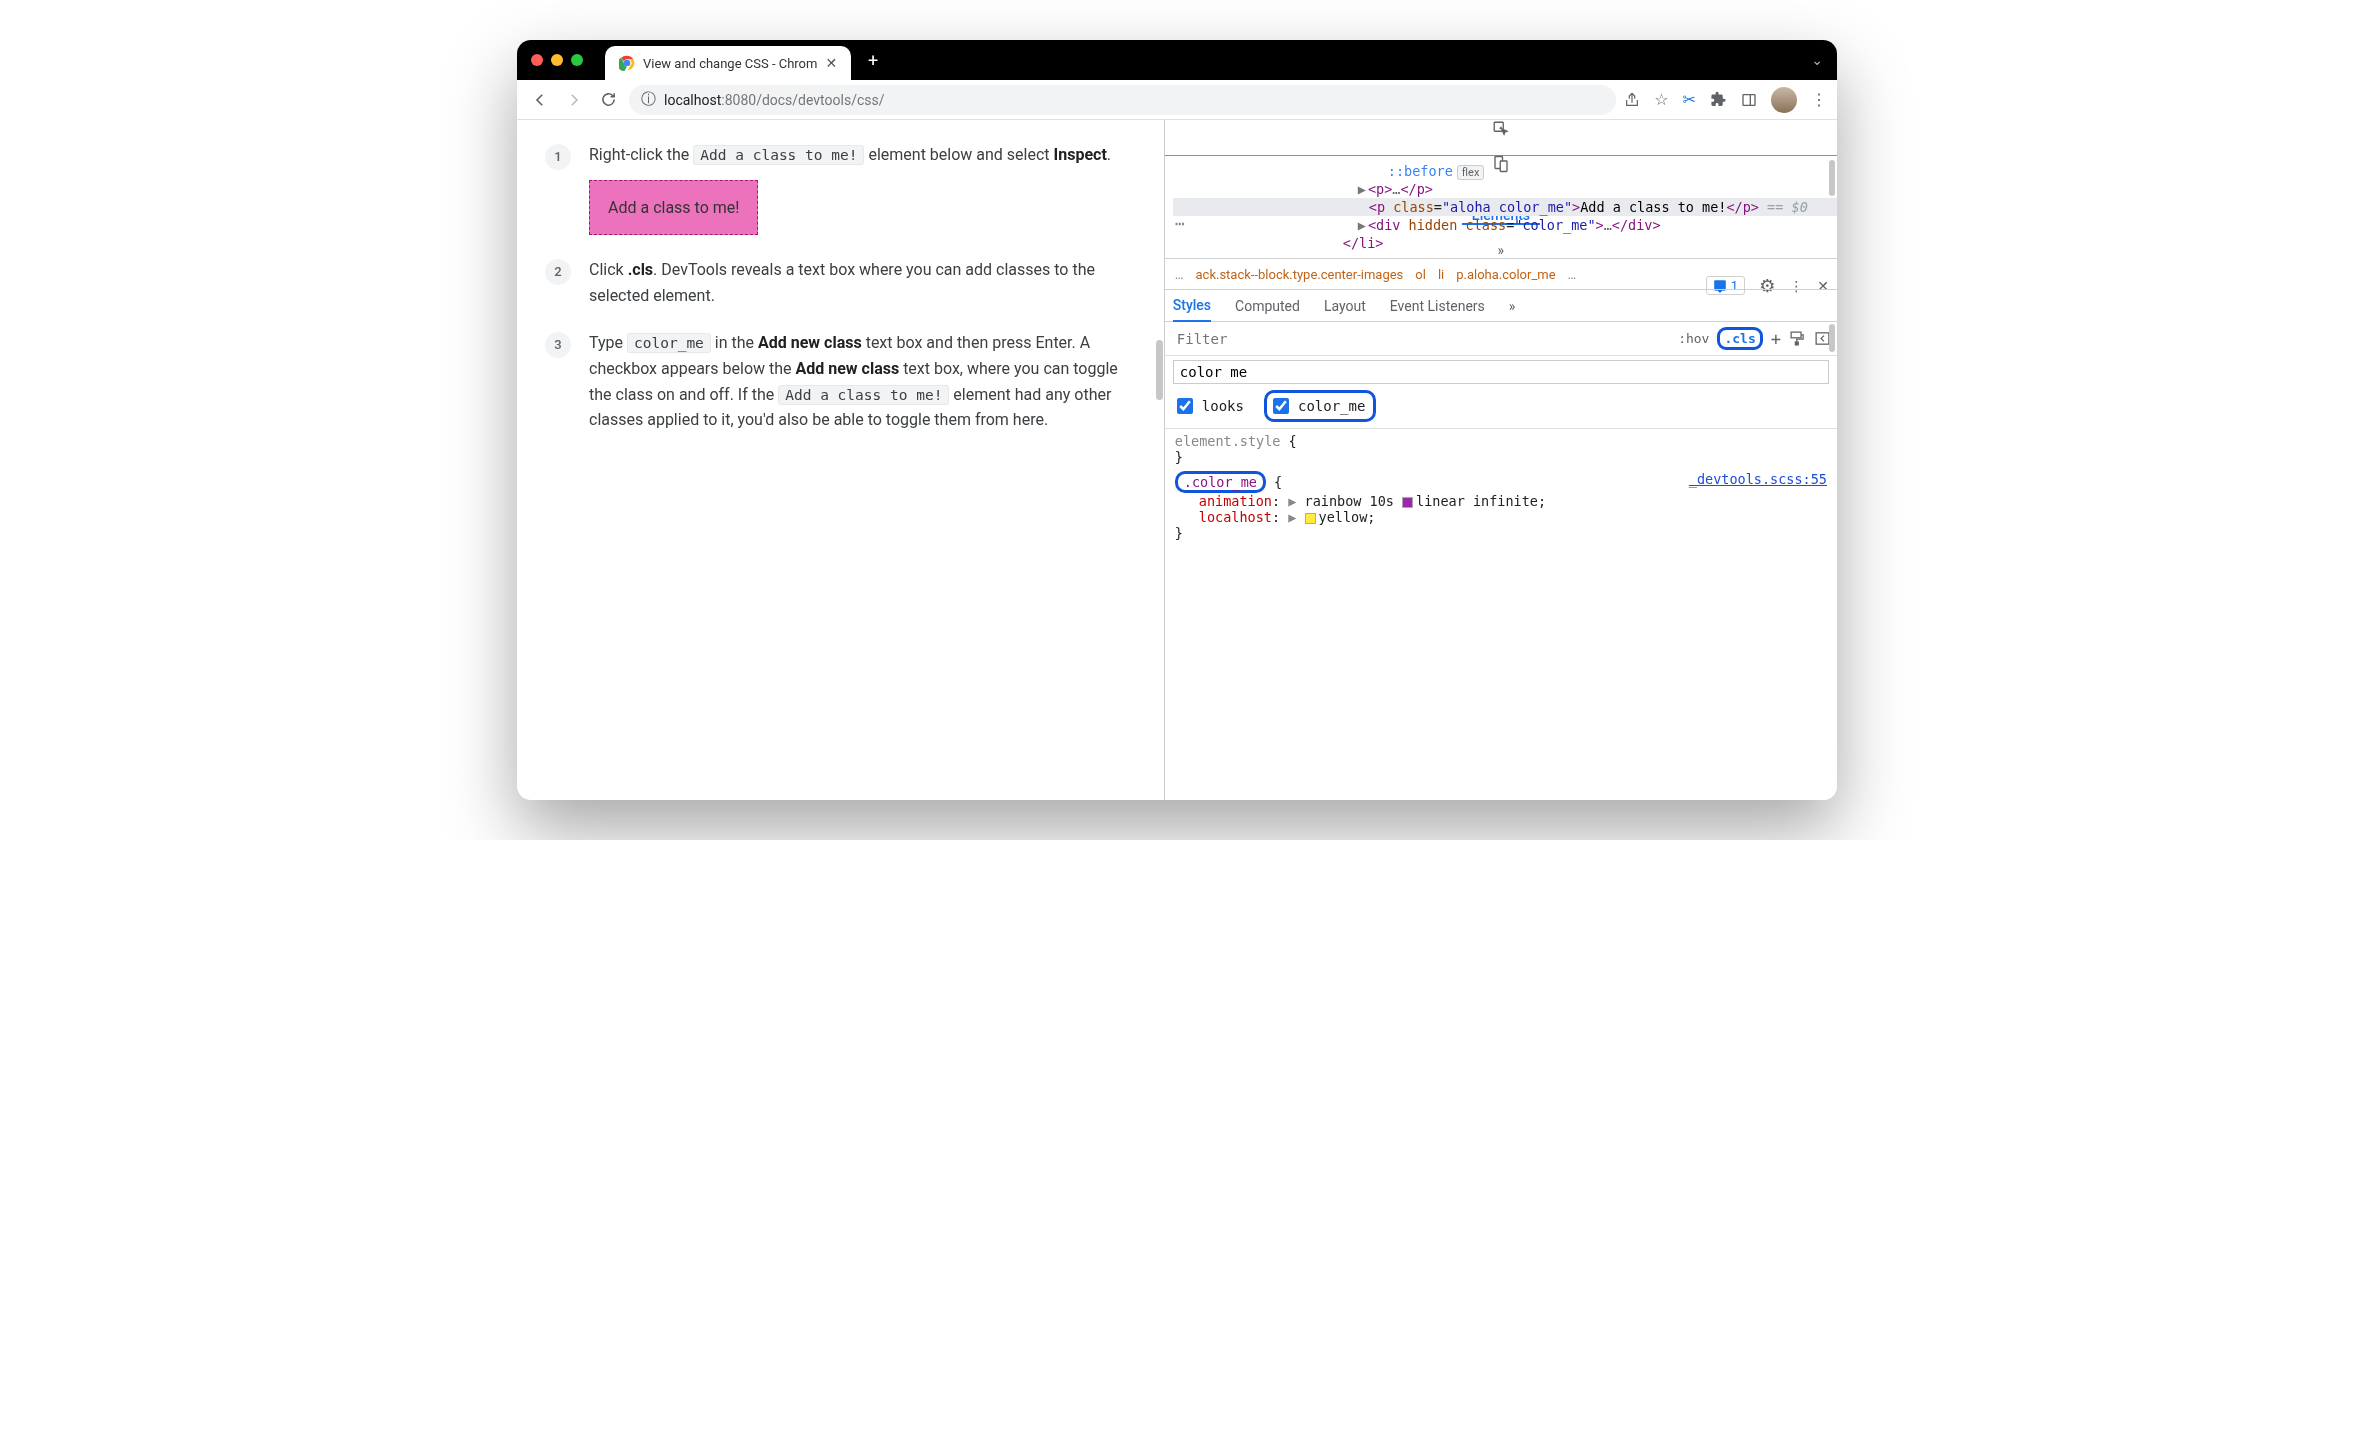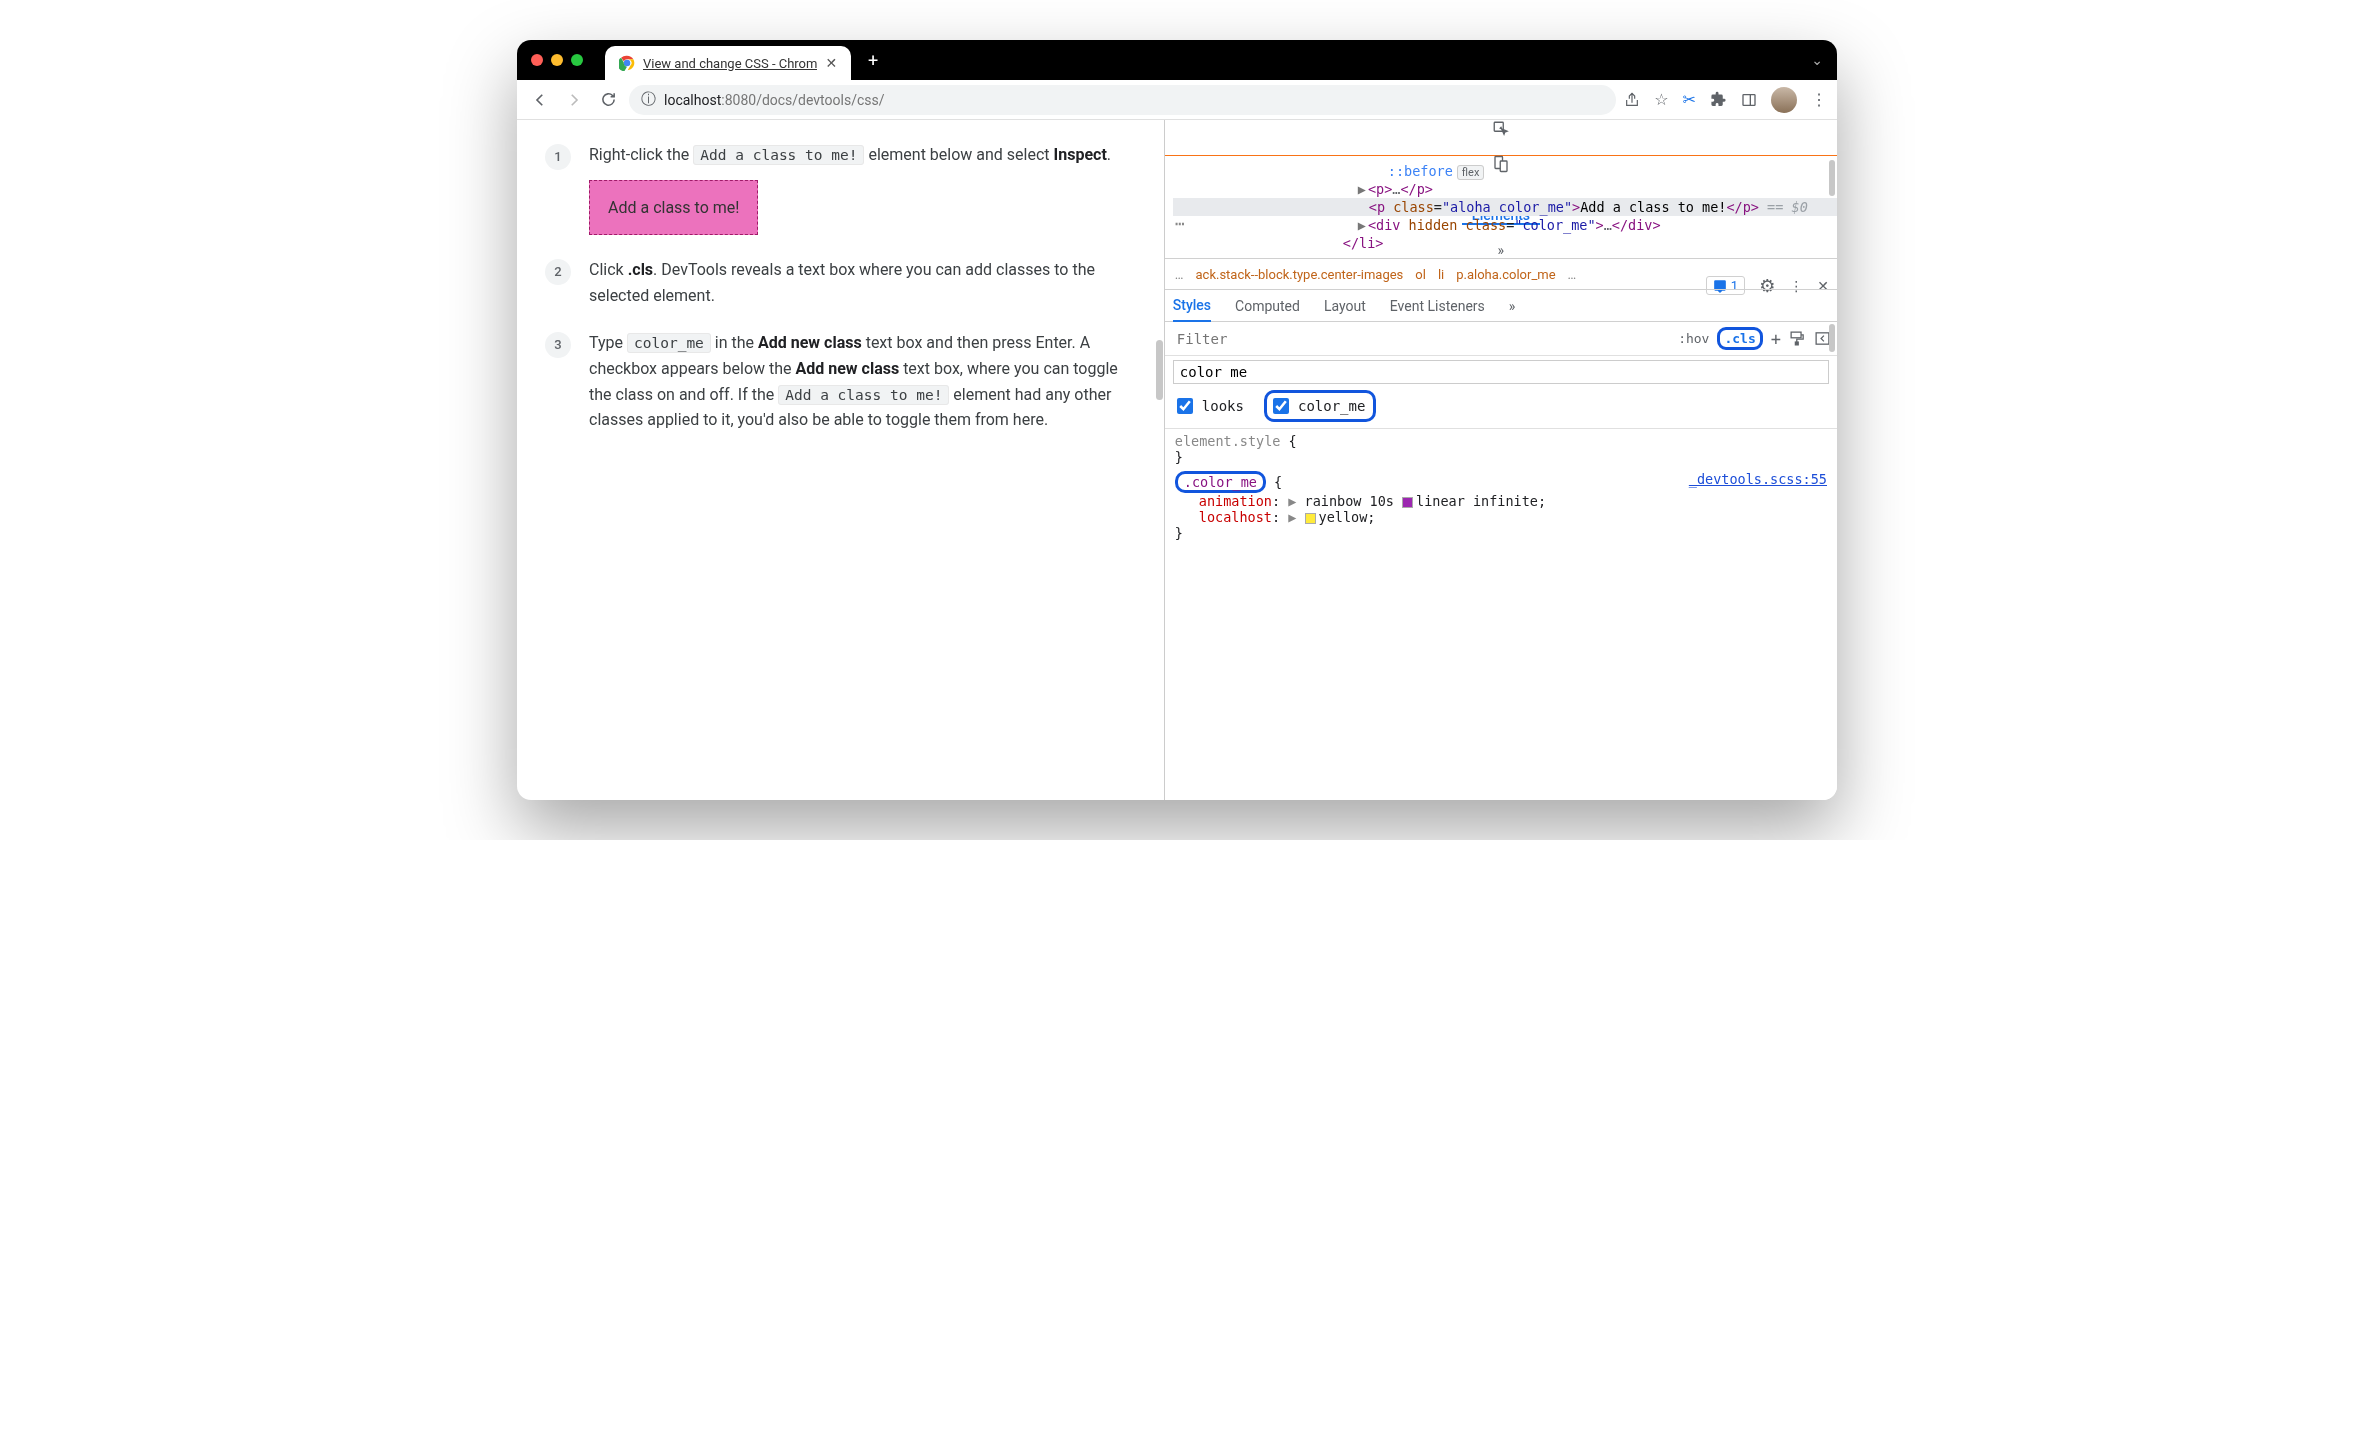--- a/index.html
+++ b/index.html
@@ -6,21 +6,21 @@
   * { box-sizing: border-box; }
   body { margin:0; padding:40px; font-family:var(--font); background:#fff; font-size:15px; color:#202124; }
   .window { width:1320px; margin:0 auto; border-radius:14px; overflow:hidden; box-shadow:0 30px 70px rgba(0,0,0,0.35); background:#fff; display:flex; flex-direction:column; height:760px; }
   
   .titlebar { background:#000; display:flex; align-items:center; height:40px; padding:0 14px; color:#ccc; position:relative; }
   .dots { display:flex; gap:8px; }
   .dot { width:12px; height:12px; border-radius:50%; }
   .dot.red { background:#ff5f57; } .dot.yel { background:#febc2e; } .dot.grn { background:#28c840; }
   .tab { margin-left:22px; background:#fff; height:34px; align-self:flex-end; border-radius:10px 10px 0 0; display:flex; align-items:center; padding:0 14px; gap:8px; color:#333; font-size:13px; max-width:280px; }
   .favicon { width:16px; height:16px; }
-  .tab-title { flex:1; white-space:nowrap; overflow:hidden; text-overflow:ellipsis;text-decoration:underline; }
+  .tab-title { flex:1; white-space:nowrap; overflow:hidden; text-overflow:ellipsis; }
   .tab-close { font-size:14px; color:#555; }
   .newtab { width:28px; height:28px; color:#fff; display:flex; align-items:center; justify-content:center; margin-left:8px; font-size:18px; }
   .chev { margin-left:auto; color:#aaa; font-size:14px; }
   
   .toolbar { height:40px; background:#fff; display:flex; align-items:center; padding:0 10px; gap:8px; border-bottom:1px solid #e0e0e0; }
   .nav-btn { width:26px; height:26px; display:flex; align-items:center; justify-content:center; color:#5f6368; border-radius:50%; }
   .nav-btn.dis { color:#bbb; }
   .omnibox { flex:1; height:30px; background:#f1f3f4; border-radius:15px; display:flex; align-items:center; padding:0 12px; gap:8px; font-size:14px; color:#3c4043; }
   .info-icon { font-size:15px; color:#5f6368; }
   .url .host { color:#202124; } .url .port { color:#767676; } .url .path { color:#767676; }

